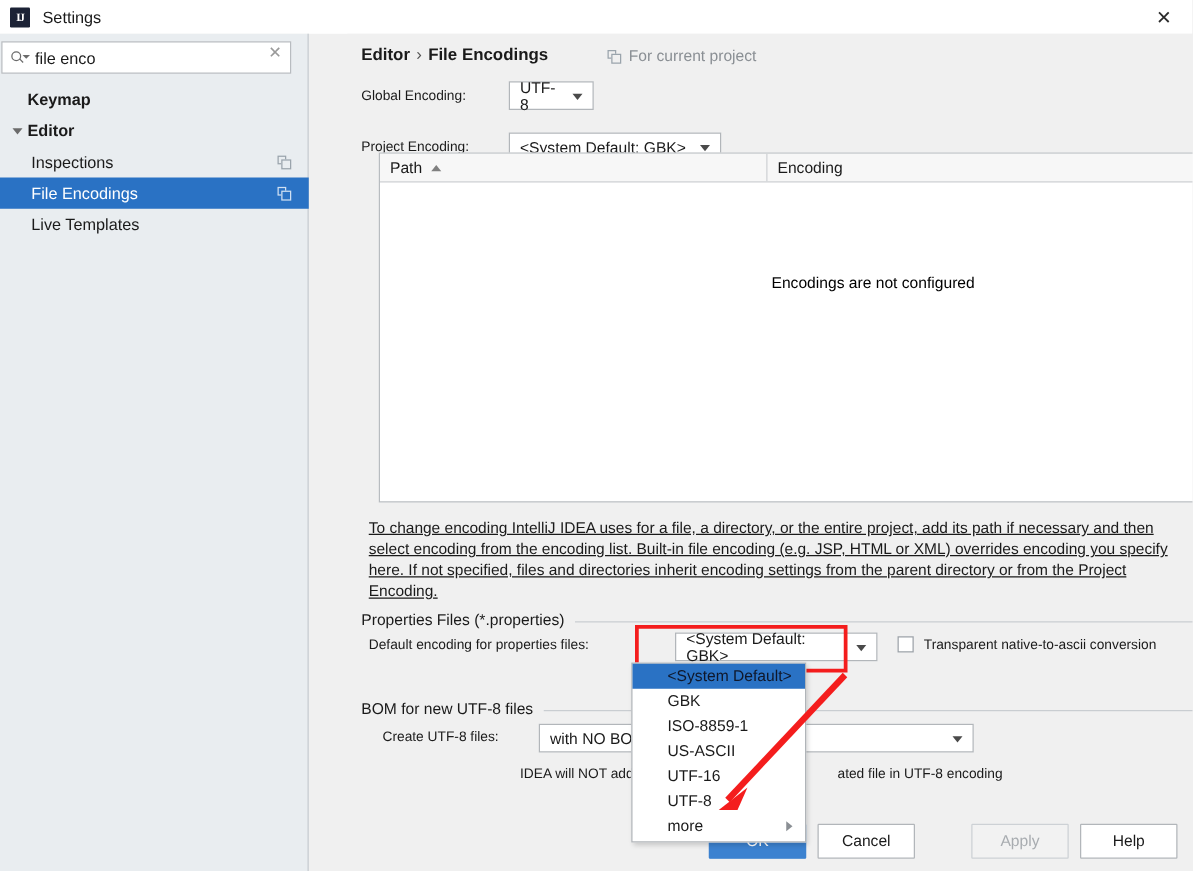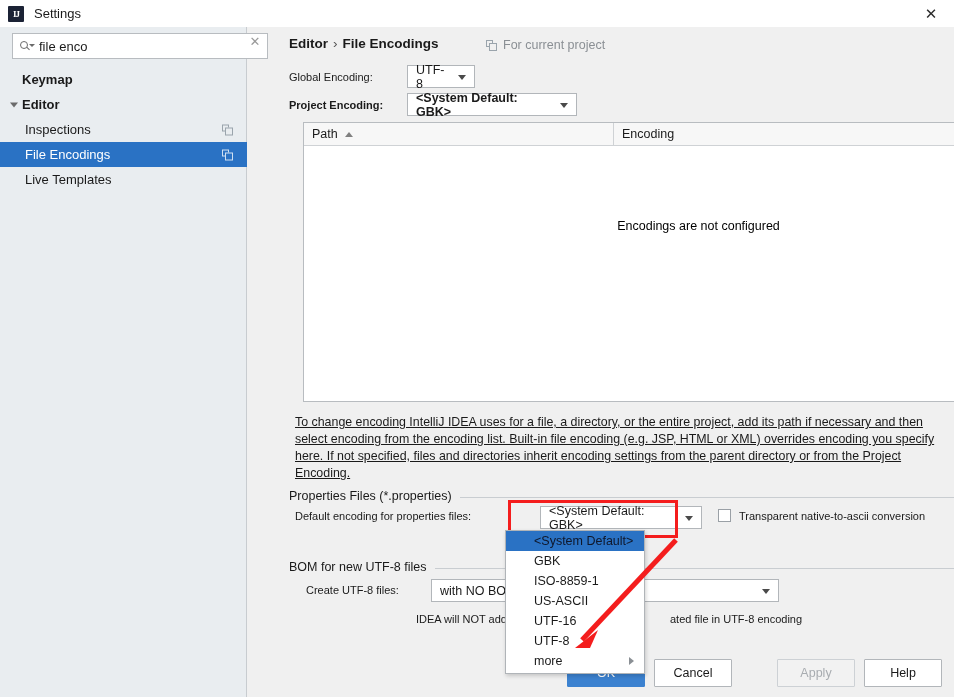--- a/index.html
+++ b/index.html
@@ -33,21 +33,21 @@
     display: flex; align-items: center; justify-content: center;
     font-size: 15px; color: #2b2b2b; cursor: default;
   }
 
   
   .sidebar {
     position: absolute; left: 0; top: 27px; width: 247px; height: 670px;
     background: #e9edf0; border-right: 1px solid #c8ccd0;
   }
   .search-wrap {
-    position: absolute; left: 12px; top: 6px; width: 256px; height: 26px;
+    position: absolute; left: 1px; top: 6px; width: 232px; height: 26px;
     background: #fff; border: 1px solid #b8bcc0;
     display: flex; 
   }
   .search-icon-box { width: 26px; display: flex; align-items: center; justify-content: center; }
   .mag { position: relative; width: 13px; height: 11px; }
   .mag .ring {
     position: absolute; left: 0; top: 0; width: 8px; height: 8px;
     border: 1.3px solid #6b6b6b; border-radius: 50%;
   }
   .mag .handle {
@@ -275,21 +275,21 @@
     </div>
 
     <div class="frow" style="left:11px; top:38px;">
       <span class="flabel" style="width:105px;">Global Encoding:</span>
       <span class="combo" style="width:68px; margin-left:13px;">
         <span>UTF-8</span>
         <span class="arr"></span>
       </span>
     </div>
 
-    <div class="frow" style="left:11px; top:66px;font-weight:bold;">
+    <div class="frow" style="left:11px; top:79px;">
       <span class="flabel" style="width:105px;">Project Encoding:</span>
       <span class="combo" style="width:170px; margin-left:13px;">
         <span>&lt;System Default: GBK&gt;</span>
         <span class="arr"></span>
       </span>
     </div>
 
     <div class="tablebox">
       <div class="thead">
         <div class="th path">

